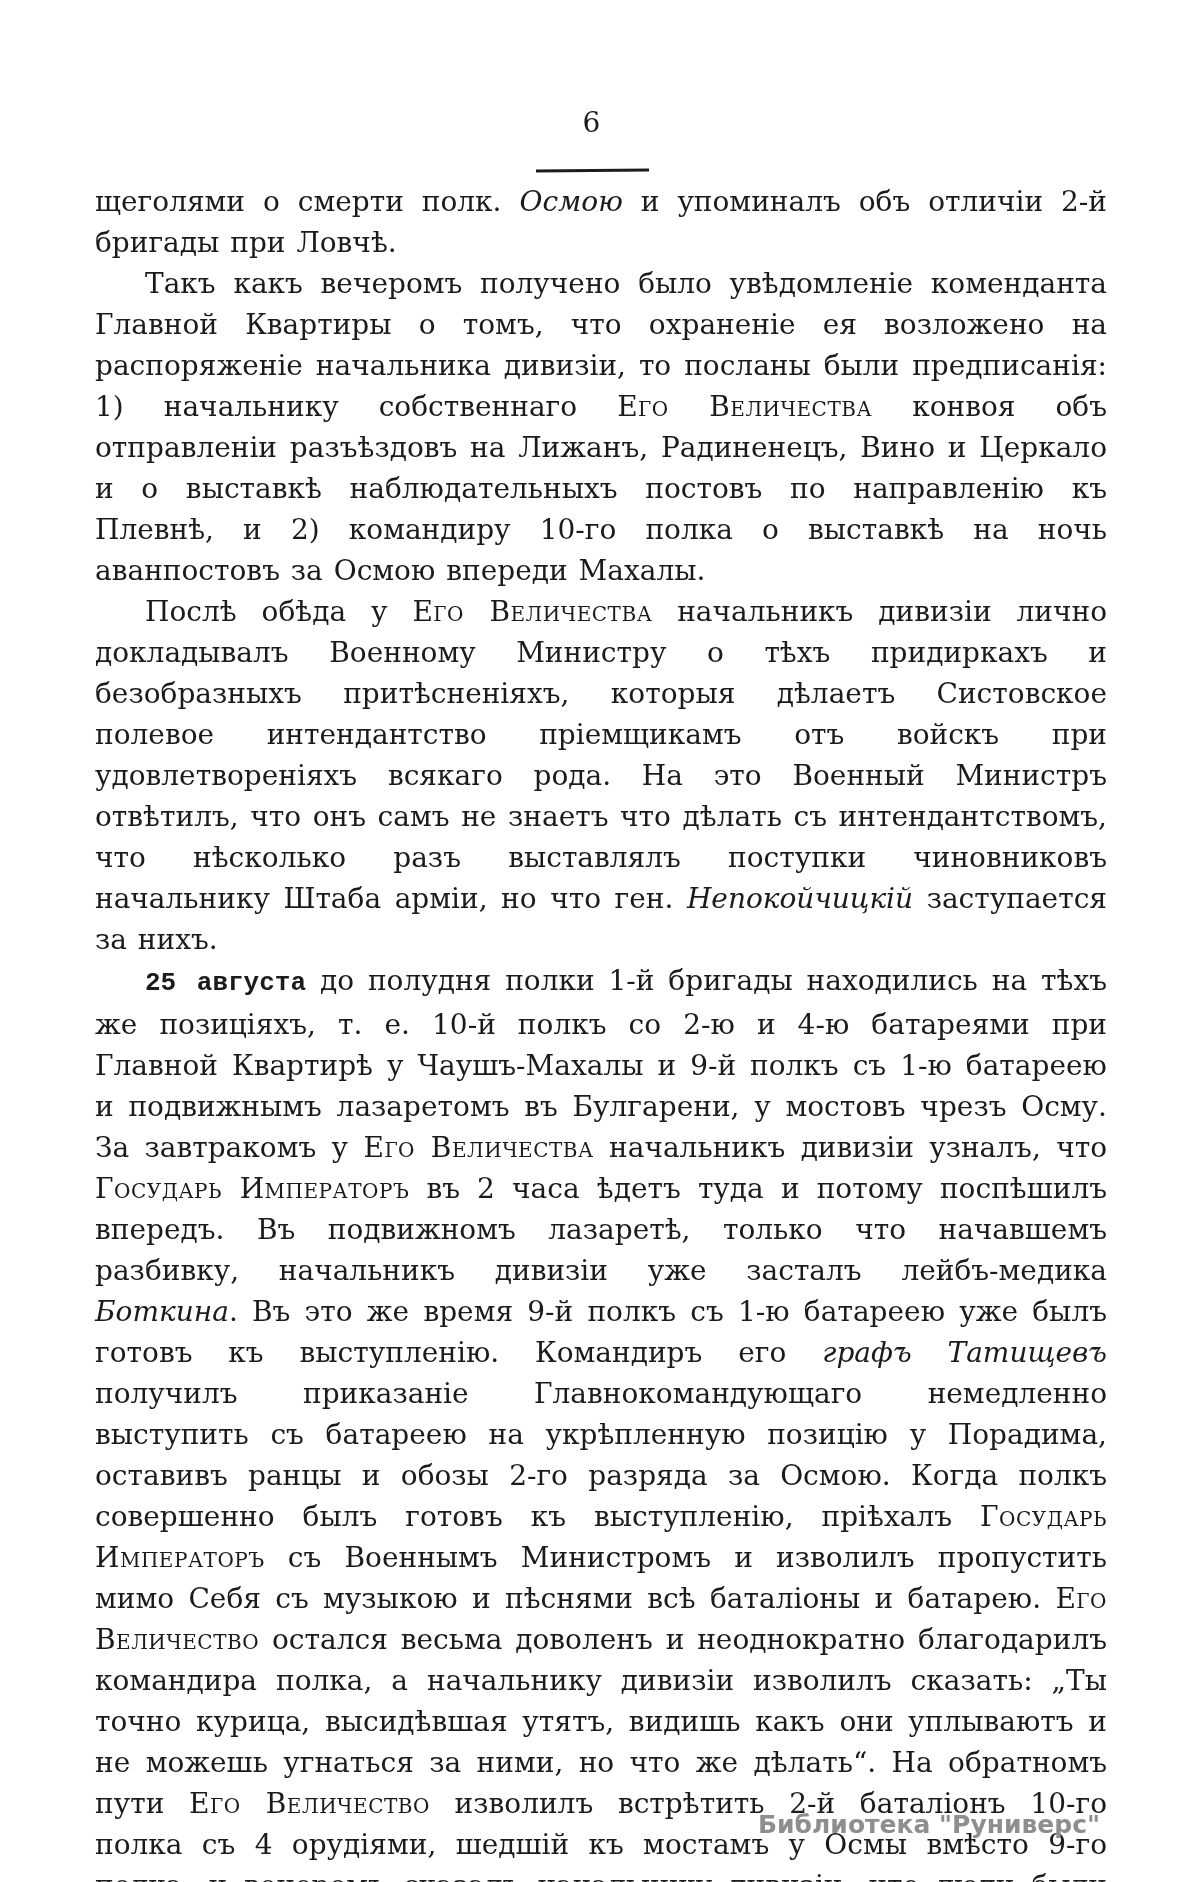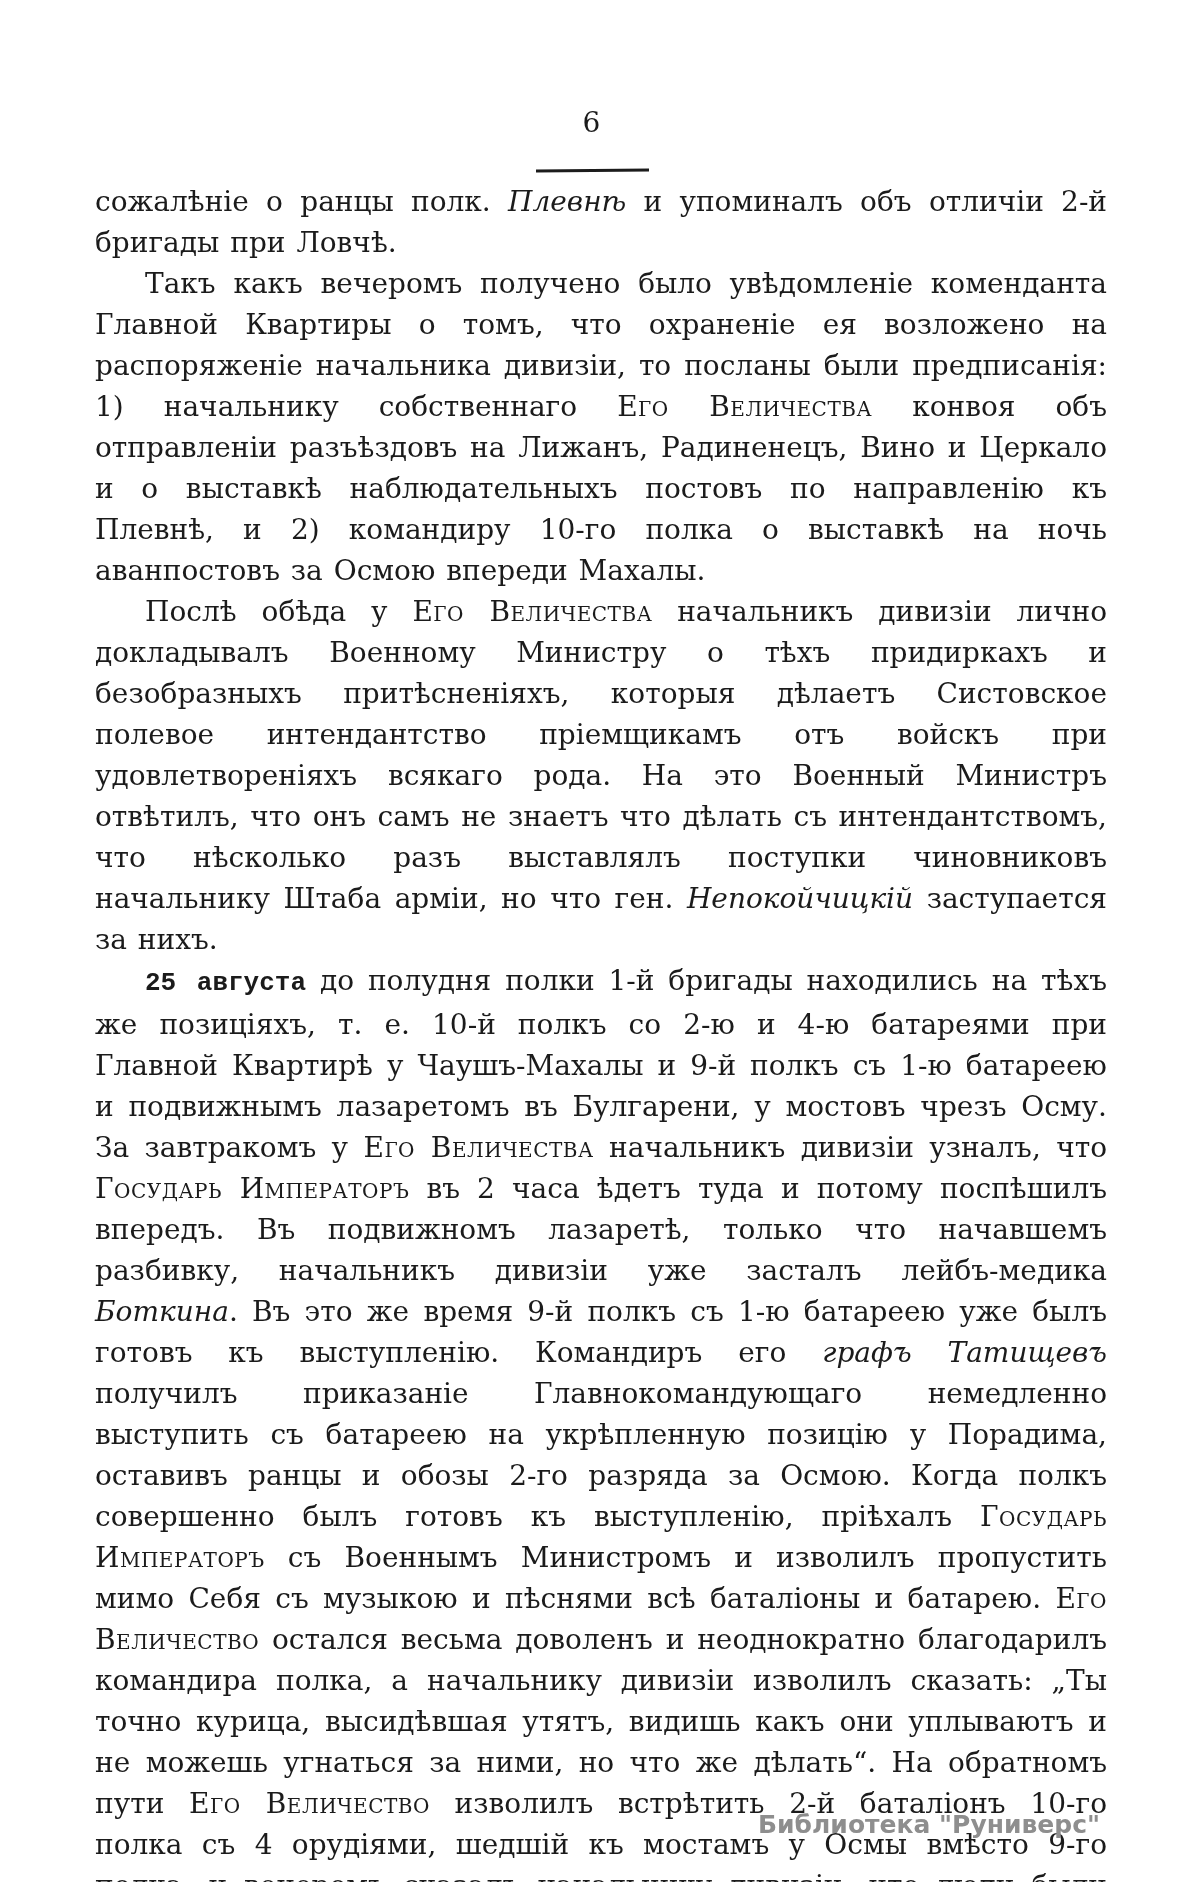--- a/index.html
+++ b/index.html
@@ -61,19 +61,19 @@
   }
 </style>
 </head>
 <body>
 
 <div class="page-number">6</div>
 
 <div class="header-rule"></div>
 
 <main class="page-text">
-    <p class="para no-indent"><span class="seg-normal">сожалѣніе о ранцы полк. </span><span class="seg-italic">Плевнѣ</span><span class="seg-normal"> и упоминалъ объ отличіи 2-й бригады при Ловчѣ.</span></p>
+    <p class="para no-indent"><span class="seg-normal">щеголями о смерти полк. </span><span class="seg-italic">Осмою</span><span class="seg-normal"> и упоминалъ объ отличіи 2-й бригады при Ловчѣ.</span></p>
     <p class="para"><span class="seg-normal">Такъ какъ вечеромъ получено было увѣдомленіе коменданта Главной Квартиры о томъ, что охраненіе ея возложено на распоряженіе начальника дивизіи, то посланы были предписанія: 1) начальнику собственнаго </span><span class="seg-smallcaps">Его Величества</span><span class="seg-normal"> конвоя объ отправленіи разъѣздовъ на Лижанъ, Радиненецъ, Вино и Церкало и о выставкѣ наблюдательныхъ постовъ по направленію къ Плевнѣ, и 2) командиру 10-го полка о выставкѣ на ночь аванпостовъ за Осмою впереди Махалы.</span></p>
     <p class="para"><span class="seg-normal">Послѣ обѣда у </span><span class="seg-smallcaps">Его Величества</span><span class="seg-normal"> начальникъ дивизіи лично докладывалъ Военному Министру о тѣхъ придиркахъ и безобразныхъ притѣсненіяхъ, которыя дѣлаетъ Систовское полевое интендантство пріемщикамъ отъ войскъ при удовлетвореніяхъ всякаго рода. На это Военный Министръ отвѣтилъ, что онъ самъ не знаетъ что дѣлать съ интендантствомъ, что нѣсколько разъ выставлялъ поступки чиновниковъ начальнику Штаба арміи, но что ген. </span><span class="seg-italic">Непокойчицкій</span><span class="seg-normal"> заступается за нихъ.</span></p>
     <p class="para"><span class="seg-bold">25 августа</span><span class="seg-normal"> до полудня полки 1-й бригады находились на тѣхъ же позиціяхъ, т. е. 10-й полкъ со 2-ю и 4-ю батареями при Главной Квартирѣ у Чаушъ-Махалы и 9-й полкъ съ 1-ю батареею и подвижнымъ лазаретомъ въ Булгарени, у мостовъ чрезъ Осму. За завтракомъ у </span><span class="seg-smallcaps">Его Величества</span><span class="seg-normal"> начальникъ дивизіи узналъ, что </span><span class="seg-smallcaps">Государь Императоръ</span><span class="seg-normal"> въ 2 часа ѣдетъ туда и потому поспѣшилъ впередъ. Въ подвижномъ лазаретѣ, только что начавшемъ разбивку, начальникъ дивизіи уже засталъ лейбъ-медика </span><span class="seg-italic">Боткина</span><span class="seg-normal">. Въ это же время 9-й полкъ съ 1-ю батареею уже былъ готовъ къ выступленію. Командиръ его </span><span class="seg-italic">графъ Татищевъ</span><span class="seg-normal"> получилъ приказаніе Главнокомандующаго немедленно выступить съ батареею на укрѣпленную позицію у Порадима, оставивъ ранцы и обозы 2-го разряда за Осмою. Когда полкъ совершенно былъ готовъ къ выступленію, пріѣхалъ </span><span class="seg-smallcaps">Государь Императоръ</span><span class="seg-normal"> съ Военнымъ Министромъ и изволилъ пропустить мимо Себя съ музыкою и пѣснями всѣ баталіоны и батарею. </span><span class="seg-smallcaps">Его Величество</span><span class="seg-normal"> остался весьма доволенъ и неоднократно благодарилъ командира полка, а начальнику дивизіи изволилъ сказать: „Ты точно курица, высидѣвшая утятъ, видишь какъ они уплываютъ и не можешь угнаться за ними, но что же дѣлать“. На обратномъ пути </span><span class="seg-smallcaps">Его Величество</span><span class="seg-normal"> изволилъ встрѣтить 2-й баталіонъ 10-го полка съ 4 орудіями, шедшій къ мостамъ у Осмы вмѣсто 9-го полка, и вечеромъ сказалъ начальнику дивизіи, что люди были одѣты щеголями.</span></p>
   </main>
 
 <div class="watermark">Библиотека "Руниверс"</div>
 
 </body></html>

